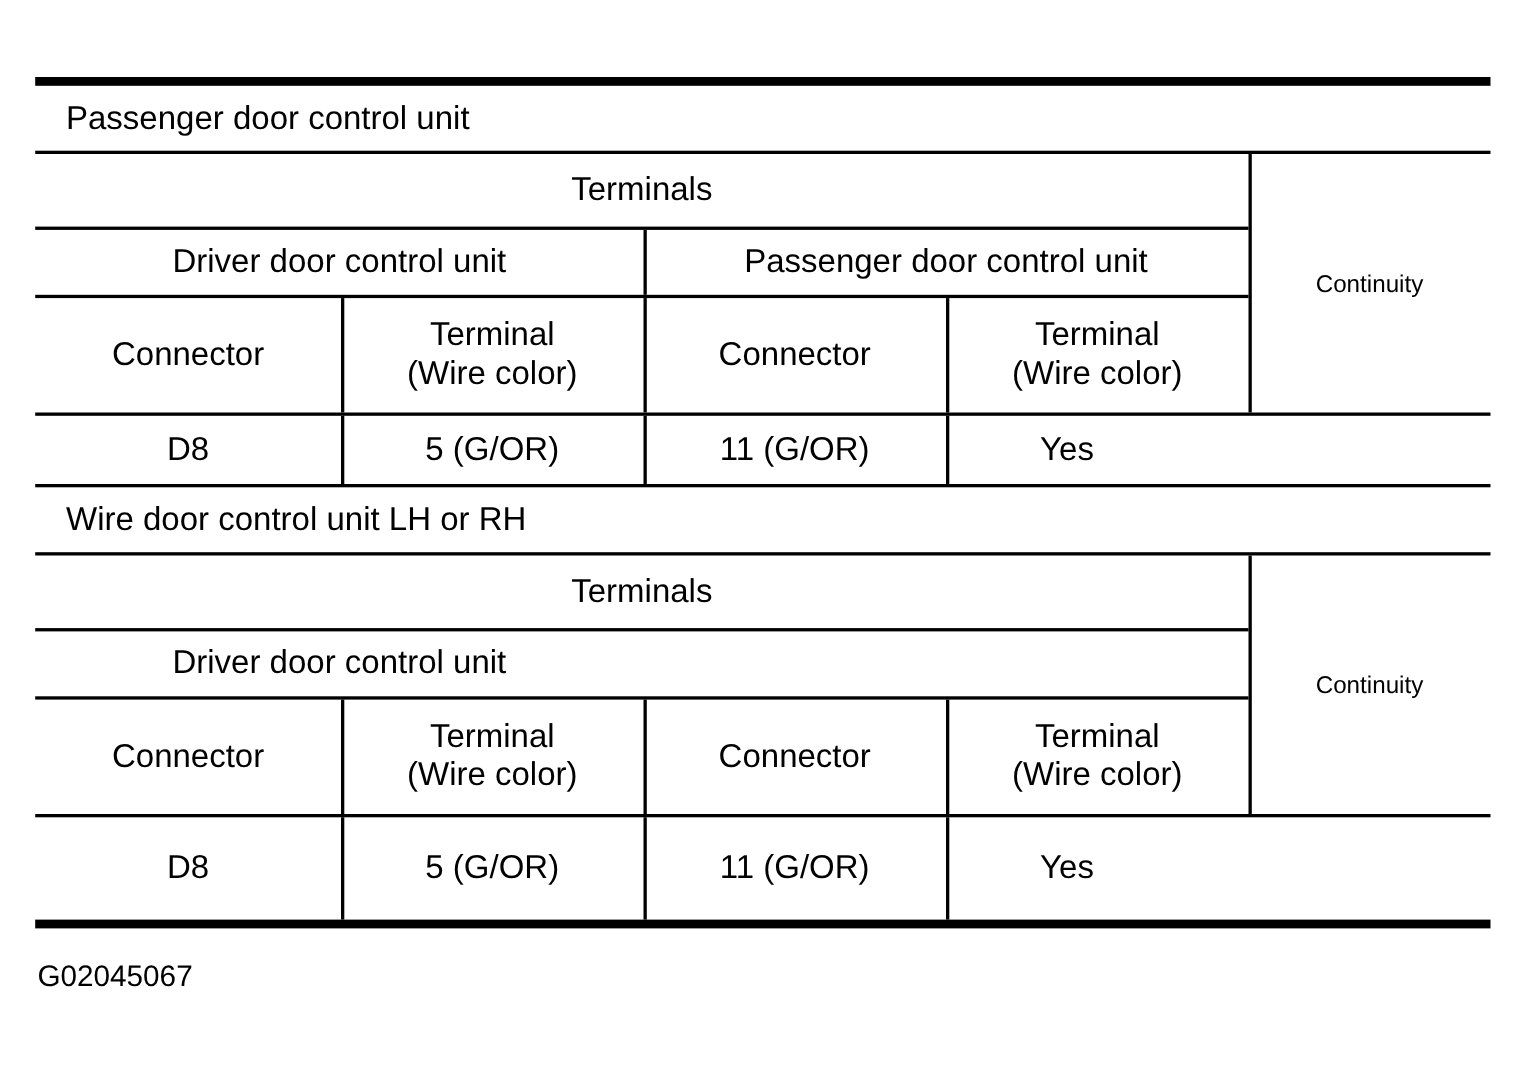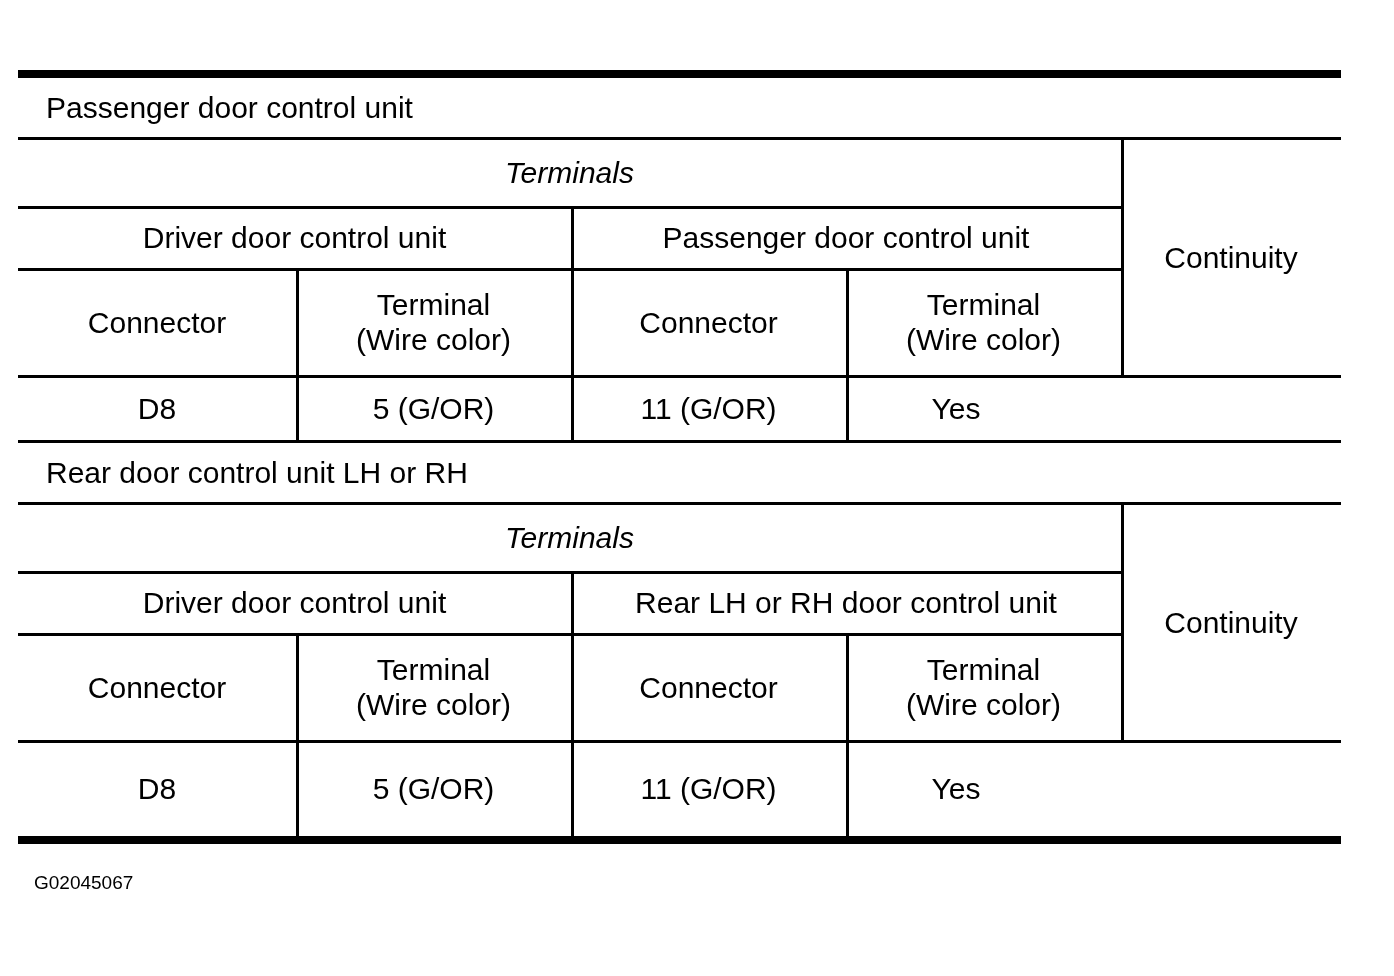--- a/index.html
+++ b/index.html
@@ -17,21 +17,21 @@
 
   .page {
     position: relative;
     width: 1394px;
     height: 976px;
   }
 
   
   .doc {
     position: absolute;
-    left: 18px;
+    left: 32px;
     top: 70px;
     width: 1323px;
   }
 
   .rule-thick {
     height: 8px;
     background: #000;
     width: 100%;
   }
   .rule-thin {
@@ -77,21 +77,21 @@
 
   
   .c1 { width: 278px; }   
   .c2 { width: 275px; }   
   .c3 { width: 275px; }   
   .c4 { width: 275px; }   
   .c5 { width: 220px; }   
 
   .c12 { width: 553px; }  
   .c34 { width: 550px; }  
-  .c1234 { width: 1103px; font-style: italic; }
+  .c1234 { width: 1103px; }
 
   
   .h-terminals { height: 66px; }
   .h-unitnames { height: 59px; text-align: center; }
   .h-subhead   { height: 104px; }
   .h-data      { height: 62px; }
   .h-data-tall { height: 93px; }
 
   
   .stack-left {
@@ -102,40 +102,40 @@
   .header-block {
     display: flex;
     width: 100%;
   }
   .continuity-cell {
     width: 220px;
     box-sizing: border-box;
     display: flex;
     align-items: center;
     justify-content: center;
-    font-size: 30px;
+    font-size: 22px;
     position: relative;
   }
   .continuity-cell::before {
     content: "";
     position: absolute;
     left: 0;
     top: 0;
     bottom: 0;
     width: 3px;
     background: #000;
   }
 
   .twoline { display: block; }
 
   .caption {
     position: absolute;
     left: 34px;
     top: 872px;
-    font-size: 19px;
+    font-size: 27px;
   }
 </style>
 </head>
 <body>
 
 <div class="page">
   <div class="doc">
 
     <div class="rule-thick"></div>
 
@@ -182,35 +182,34 @@
 
     <div class="grid-row">
       <div class="cell c1 h-data">D8</div>
       <div class="cell c2 h-data vdiv-left">5 (G/OR)</div>
       <div class="cell c4 h-data vdiv-left">11 (G/OR)</div>
       <div class="cell c5 h-data vdiv-left">Yes</div>
     </div>
 
     <div class="rule-thin"></div>
 
-    <div class="section-label">Rear door control unit LH or RH</div>
+    <div class="section-label">Wire door control unit LH or RH</div>
 
     <div class="rule-thin"></div>
 
     <div class="header-block">
       <div class="stack-left">
 
         <div class="grid-row">
           <div class="cell c1234 h-terminals">Terminals</div>
         </div>
         <div class="rule-thin"></div>
 
         <div class="grid-row">
           <div class="cell c12 h-unitnames">Driver door control unit</div>
-          <div class="cell c34 h-unitnames vdiv-left">Rear LH or RH door control unit</div>
         </div>
         <div class="rule-thin"></div>
 
         <div class="grid-row">
           <div class="cell c1 h-subhead">Connector</div>
           <div class="cell c2 h-subhead vdiv-left">
             <div>
               <span class="twoline">Terminal</span>
               <span class="twoline">(Wire color)</span>
             </div>

